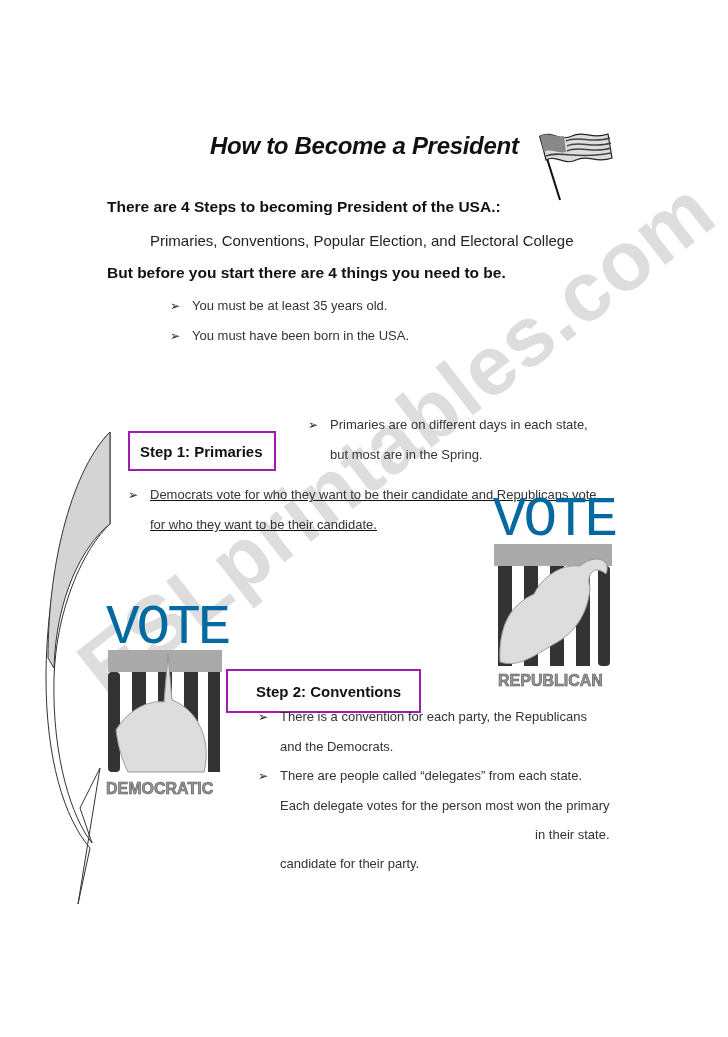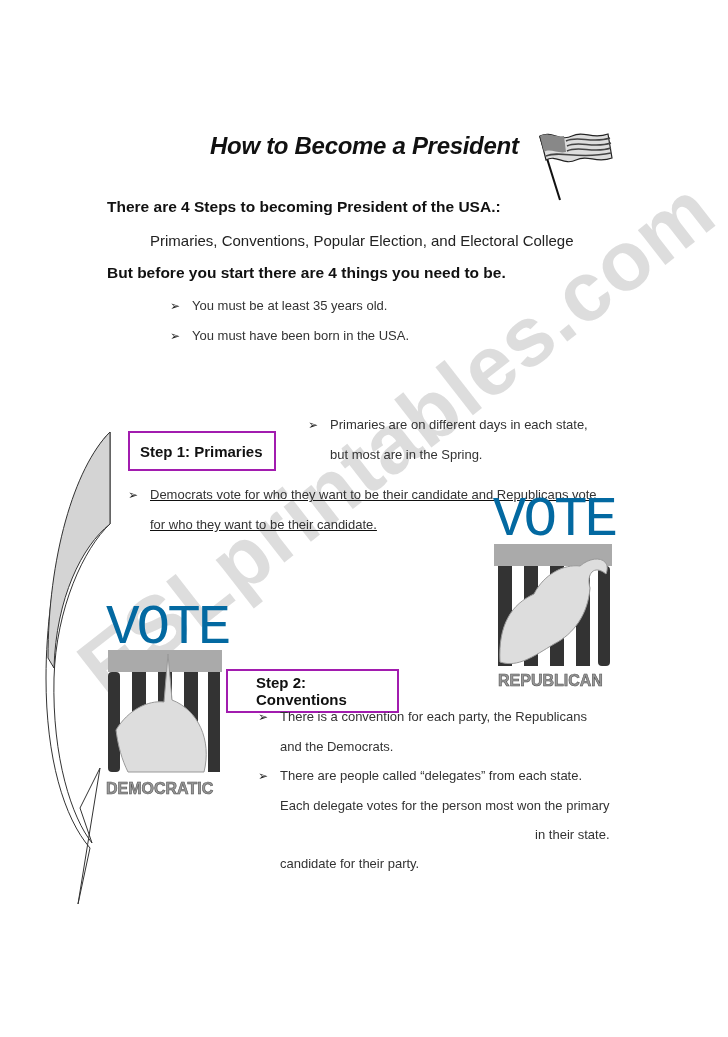--- a/index.html
+++ b/index.html
@@ -92,21 +92,21 @@
     <rect x="0" y="22" width="12" height="100" rx="4" fill="#333"></rect>
     <rect x="24" y="22" width="14" height="100" fill="#333"></rect>
     <rect x="50" y="22" width="14" height="100" fill="#333"></rect>
     <rect x="76" y="22" width="14" height="100" fill="#333"></rect>
     <rect x="100" y="22" width="12" height="100" fill="#333"></rect>
     <path d="M8 80 C20 60,40 50,56 52 L60 4 L64 50 C90 60,104 90,96 122 L20 122 C14 110,10 96,8 80 Z" fill="#ddd" stroke="#999" stroke-width="1"></path>
   </svg>
   <div class="abs party-word" style="left:0px; top:180px;">DEMOCRATIC</div>
 </div>
 
-<div class="abs step-box" style="left:226px; top:657px; width:173px; height:44px;">
+<div class="abs step-box" style="left:226px; top:657px; width:195px; height:44px;">
   <span style="padding-left:18px;">Step 2: Conventions</span>
 </div>
 
 <div class="abs" style="left:258px; top:702px;">
   <div class="bullet"><span class="arrow">➢</span><span>There is a convention for each party, the Republicans</span></div>
   <div class="bullet" style="padding-left:22px;"><span>and the Democrats.</span></div>
   <div class="bullet"><span class="arrow">➢</span><span>There are people called “delegates” from each state.</span></div>
   <div class="bullet" style="padding-left:22px;"><span>Each delegate votes for the person most won the primary</span></div>
   <div class="bullet" style="padding-left:22px;text-align:right;"><span>in their state.</span></div>
   <div class="bullet" style="padding-left:22px;"><span>candidate for their party.</span></div>

